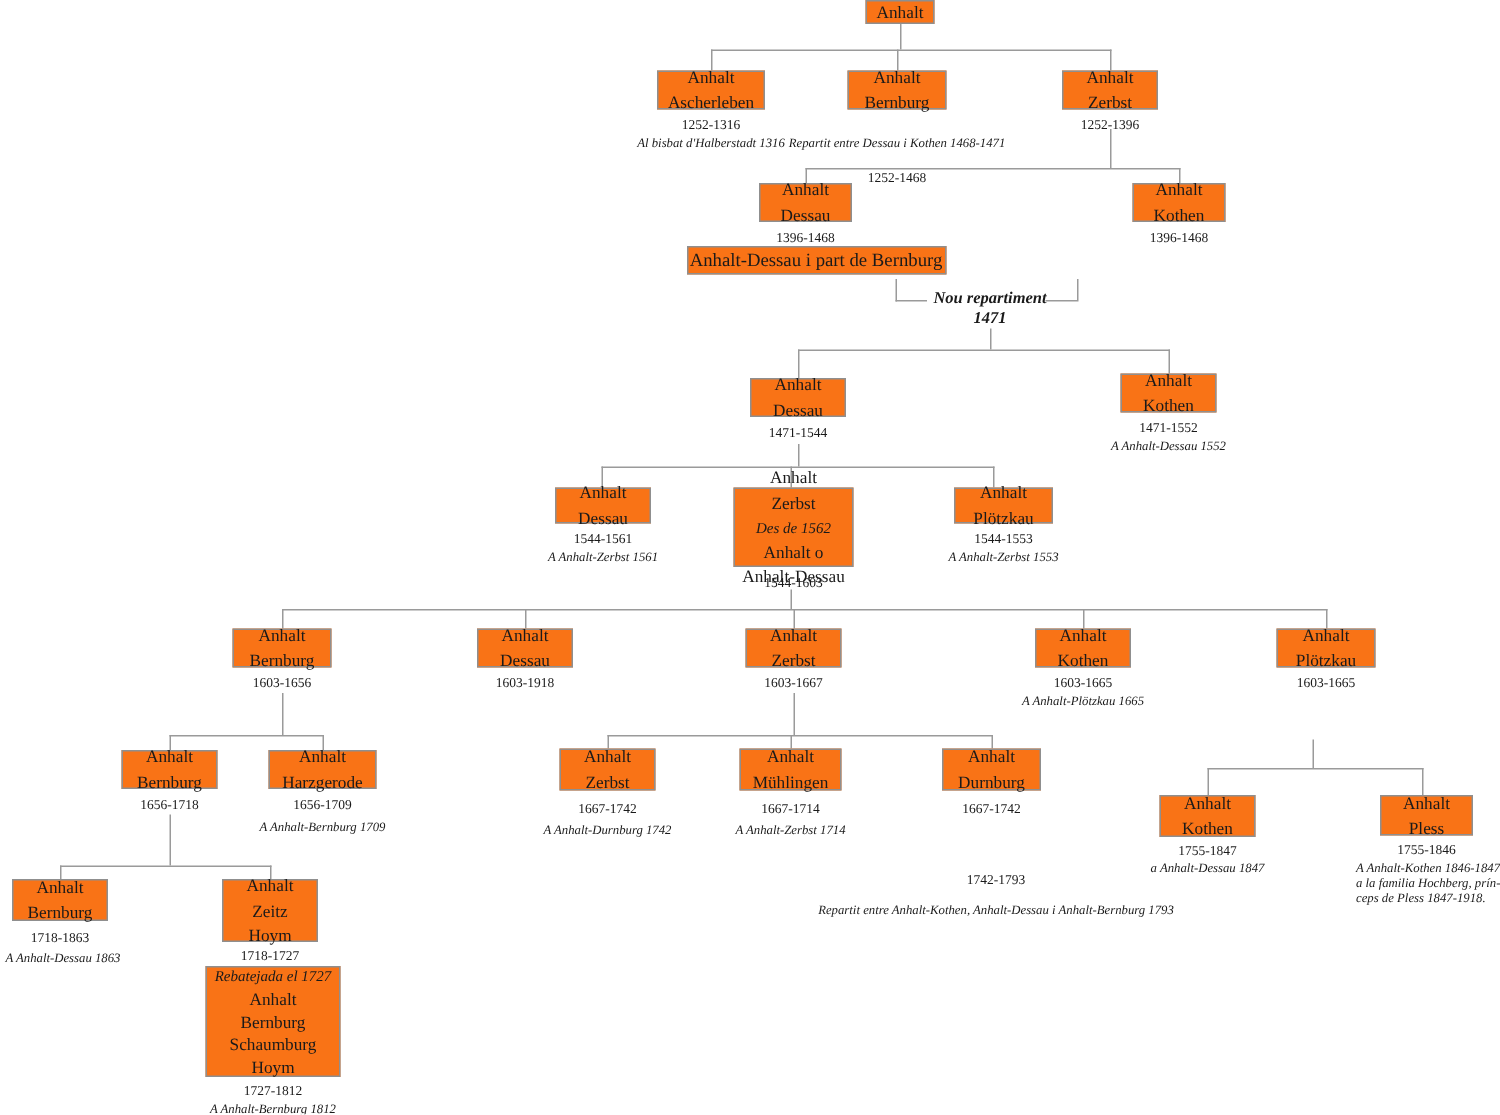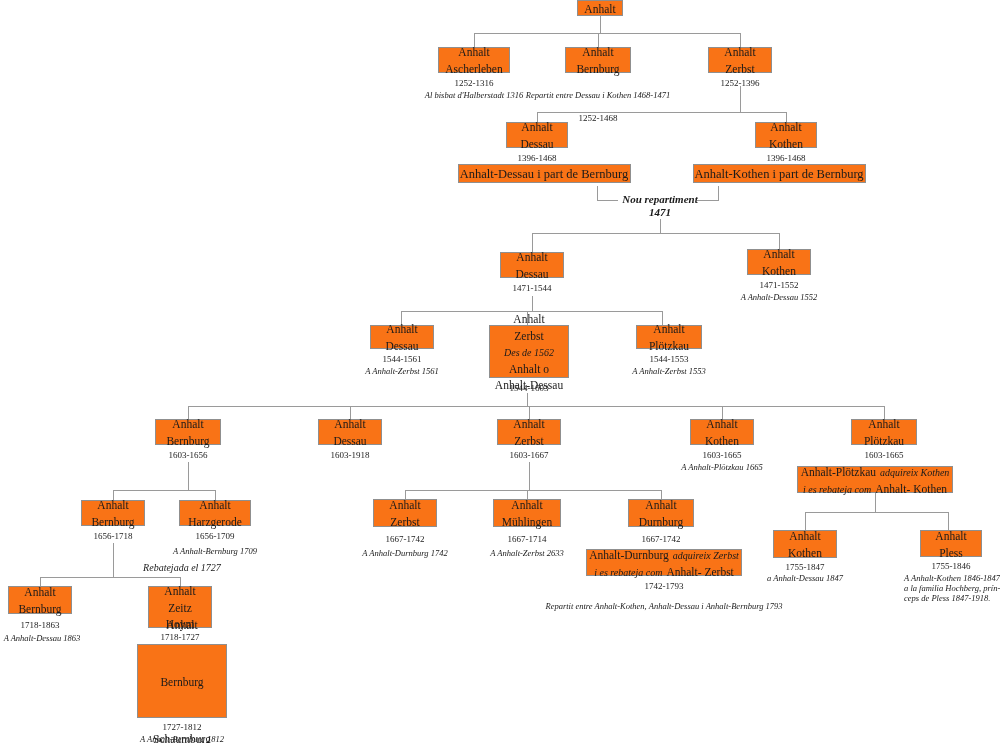--- a/index.html
+++ b/index.html
@@ -102,23 +102,20 @@
     </div>
     <div class="date" style="left: 497px; width: 80px; top: 153px;">1396-1468</div>
     <div class="node" style="left: 755px; top: 122px; width: 62px; height: 26px; border-color: rgb(143, 143, 143);">
       <div class="line"><span class="seg seg-n">Anhalt</span></div>
       <div class="line"><span class="seg seg-n">Kothen</span></div>
     </div>
     <div class="date" style="left: 746px; width: 80px; top: 153px;">1396-1468</div>
     <div class="node" style="left: 457.5px; top: 164px; width: 173px; height: 19px; border-color: rgb(143, 143, 143);">
       <div class="line"><span class="seg seg-n" style="font-size: 12.5px;">Anhalt-Dessau i part de Bernburg</span></div>
     </div>
-    <div class="node" style="left: 692.5px; top: 164px; width: 173px; height: 19px; border-color: rgb(143, 143, 143);">
-      <div class="line"><span class="seg seg-n" style="font-size: 12.5px;">Anhalt-Kothen i part de Bernburg</span></div>
-    </div>
     <div class="node" style="left: 500px; top: 252px; width: 64px; height: 26px; border-color: rgb(143, 143, 143);">
       <div class="line"><span class="seg seg-n">Anhalt</span></div>
       <div class="line"><span class="seg seg-n">Dessau</span></div>
     </div>
     <div class="date" style="left: 492px; width: 80px; top: 283px;">1471-1544</div>
     <div class="node" style="left: 747px; top: 249px; width: 64px; height: 26px; border-color: rgb(143, 143, 143);">
       <div class="line"><span class="seg seg-n">Anhalt</span></div>
       <div class="line"><span class="seg seg-n">Kothen</span></div>
     </div>
     <div class="date" style="left: 739px; width: 80px; top: 280px;">1471-1552</div>
@@ -170,24 +167,20 @@
     </div>
     <div class="date" style="left: 682px; width: 80px; top: 450px;">1603-1665</div>
     <div class="note" style="left: 612px; width: 220px; top: 462px;">
       <div>A Anhalt-Plötzkau 1665</div>
     </div>
     <div class="node" style="left: 851px; top: 419px; width: 66px; height: 26px; border-color: rgb(143, 143, 143);">
       <div class="line"><span class="seg seg-n">Anhalt</span></div>
       <div class="line"><span class="seg seg-n">Plötzkau</span></div>
     </div>
     <div class="date" style="left: 844px; width: 80px; top: 450px;">1603-1665</div>
-    <div class="node" style="left: 797px; top: 466px; width: 156px; height: 27px; border-color: rgb(143, 143, 143);">
-      <div class="line"><span class="seg seg-n">Anhalt-Plötzkau</span><span class="seg seg-i">adquireix Kothen</span></div>
-      <div class="line"><span class="seg seg-i">i es rebateja com</span><span class="seg seg-n">Anhalt- Kothen</span></div>
-    </div>
     <div class="node" style="left: 81px; top: 500px; width: 64px; height: 26px; border-color: rgb(143, 143, 143);">
       <div class="line"><span class="seg seg-n">Anhalt</span></div>
       <div class="line"><span class="seg seg-n">Bernburg</span></div>
     </div>
     <div class="date" style="left: 73px; width: 80px; top: 531px;">1656-1718</div>
     <div class="node" style="left: 179px; top: 500px; width: 72px; height: 26px; border-color: rgb(143, 143, 143);">
       <div class="line"><span class="seg seg-n">Anhalt</span></div>
       <div class="line"><span class="seg seg-n">Harzgerode</span></div>
     </div>
     <div class="date" style="left: 175px; width: 80px; top: 531px;">1656-1709</div>
@@ -201,31 +194,27 @@
     <div class="date" style="left: 365px; width: 80px; top: 534px;">1667-1742</div>
     <div class="note" style="left: 295px; width: 220px; top: 548px;">
       <div>A Anhalt-Durnburg 1742</div>
     </div>
     <div class="node" style="left: 493px; top: 499px; width: 68px; height: 28px; border-color: rgb(143, 143, 143);">
       <div class="line"><span class="seg seg-n">Anhalt</span></div>
       <div class="line"><span class="seg seg-n">Mühlingen</span></div>
     </div>
     <div class="date" style="left: 487px; width: 80px; top: 534px;">1667-1714</div>
     <div class="note" style="left: 417px; width: 220px; top: 548px;">
-      <div>A Anhalt-Zerbst 2633</div>
+      <div>A Anhalt-Zerbst 1714</div>
     </div>
     <div class="node" style="left: 628px; top: 499px; width: 66px; height: 28px; border-color: rgb(143, 143, 143);">
       <div class="line"><span class="seg seg-n">Anhalt</span></div>
       <div class="line"><span class="seg seg-n">Durnburg</span></div>
     </div>
     <div class="date" style="left: 621px; width: 80px; top: 534px;">1667-1742</div>
-    <div class="node" style="left: 586px; top: 549px; width: 156px; height: 27px; border-color: rgb(143, 143, 143);">
-      <div class="line"><span class="seg seg-n">Anhalt-Durnburg</span><span class="seg seg-i">adquireix Zerbst</span></div>
-      <div class="line"><span class="seg seg-i">i es rebateja com</span><span class="seg seg-n">Anhalt- Zerbst</span></div>
-    </div>
     <div class="date" style="left: 624px; width: 80px; top: 581px;">1742-1793</div>
     <div class="note" style="left: 534px; width: 260px; top: 601px;">
       <div>Repartit entre Anhalt-Kothen, Anhalt-Dessau i Anhalt-Bernburg 1793</div>
     </div>
     <div class="node" style="left: 773px; top: 530px; width: 64px; height: 28px; border-color: rgb(143, 143, 143);">
       <div class="line"><span class="seg seg-n">Anhalt</span></div>
       <div class="line"><span class="seg seg-n">Kothen</span></div>
     </div>
     <div class="date" style="left: 765px; width: 80px; top: 562px;">1755-1847</div>
     <div class="note" style="left: 695px; width: 220px; top: 573px;">
@@ -248,21 +237,21 @@
     <div class="date" style="left: 0px; width: 80px; top: 620px;">1718-1863</div>
     <div class="note" style="left: 0px; width: 84px; top: 633px;">
       <div>A Anhalt-Dessau 1863</div>
     </div>
     <div class="node" style="left: 148px; top: 586px; width: 64px; height: 42px; border-color: rgb(143, 143, 143);">
       <div class="line"><span class="seg seg-n">Anhalt</span></div>
       <div class="line"><span class="seg seg-n">Zeitz</span></div>
       <div class="line"><span class="seg seg-n">Hoym</span></div>
     </div>
     <div class="date" style="left: 140px; width: 80px; top: 632px;">1718-1727</div>
-    <div class="node" style="left: 137px; top: 644px; width: 90px; height: 74px; border-color: rgb(143, 143, 143); gap: 42px;">
+    <div class="node" style="left: 137px; top: 644px; width: 90px; height: 74px; border-color: rgb(143, 143, 143);">
       <div class="line" style="line-height: 14px;"><span class="seg seg-i">Rebatejada el 1727</span></div>
       <div class="line" style="line-height: 14px;"><span class="seg seg-n">Anhalt</span></div>
       <div class="line" style="line-height: 14px;"><span class="seg seg-n">Bernburg</span></div>
       <div class="line" style="line-height: 14px;"><span class="seg seg-n">Schaumburg</span></div>
       <div class="line" style="line-height: 14px;"><span class="seg seg-n">Hoym</span></div>
     </div>
     <div class="date" style="left: 142px; width: 80px; top: 722px;">1727-1812</div>
     <div class="note" style="left: 72px; width: 220px; top: 734px;">
       <div>A Anhalt-Bernburg 1812</div>
     </div>

